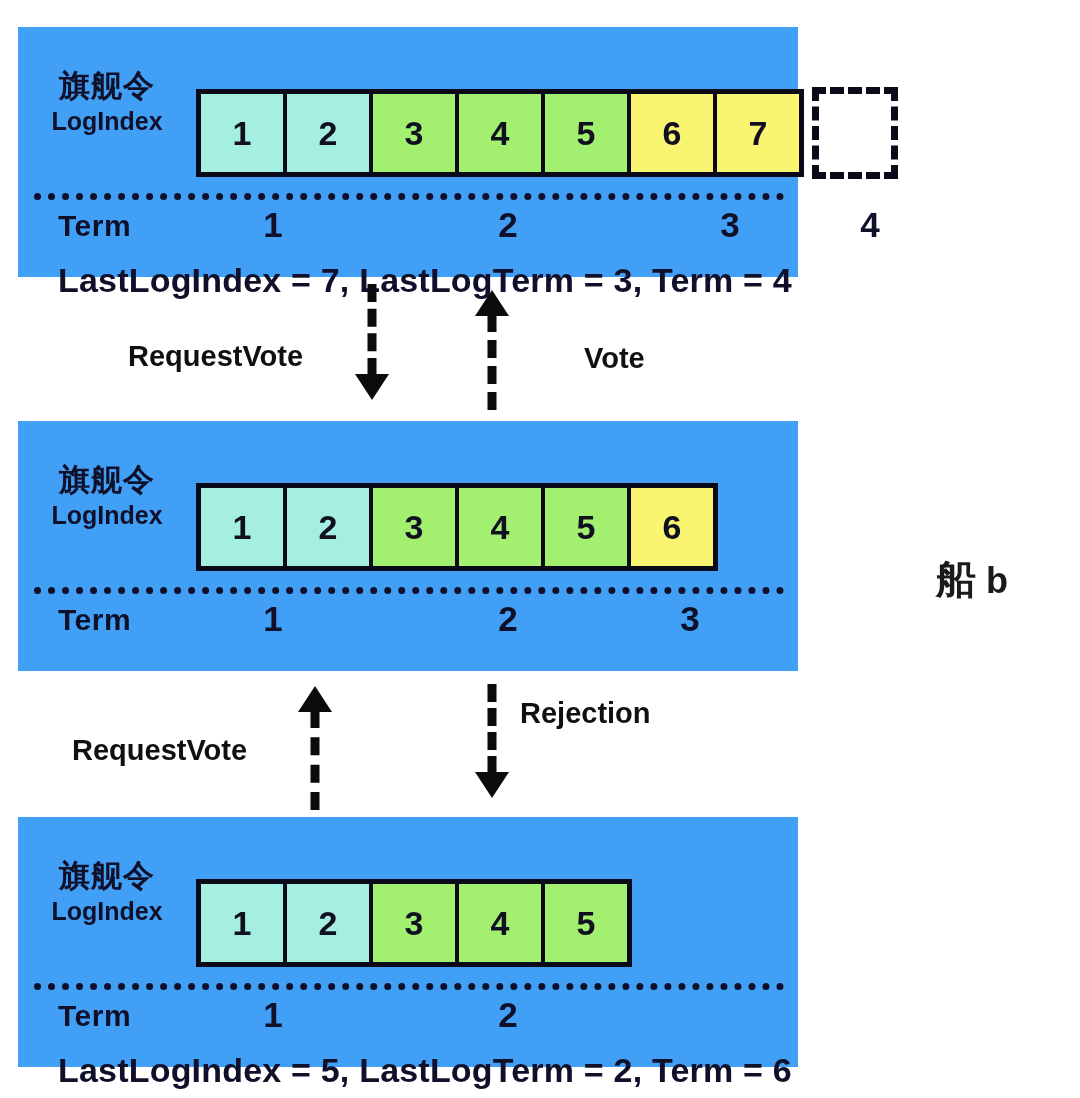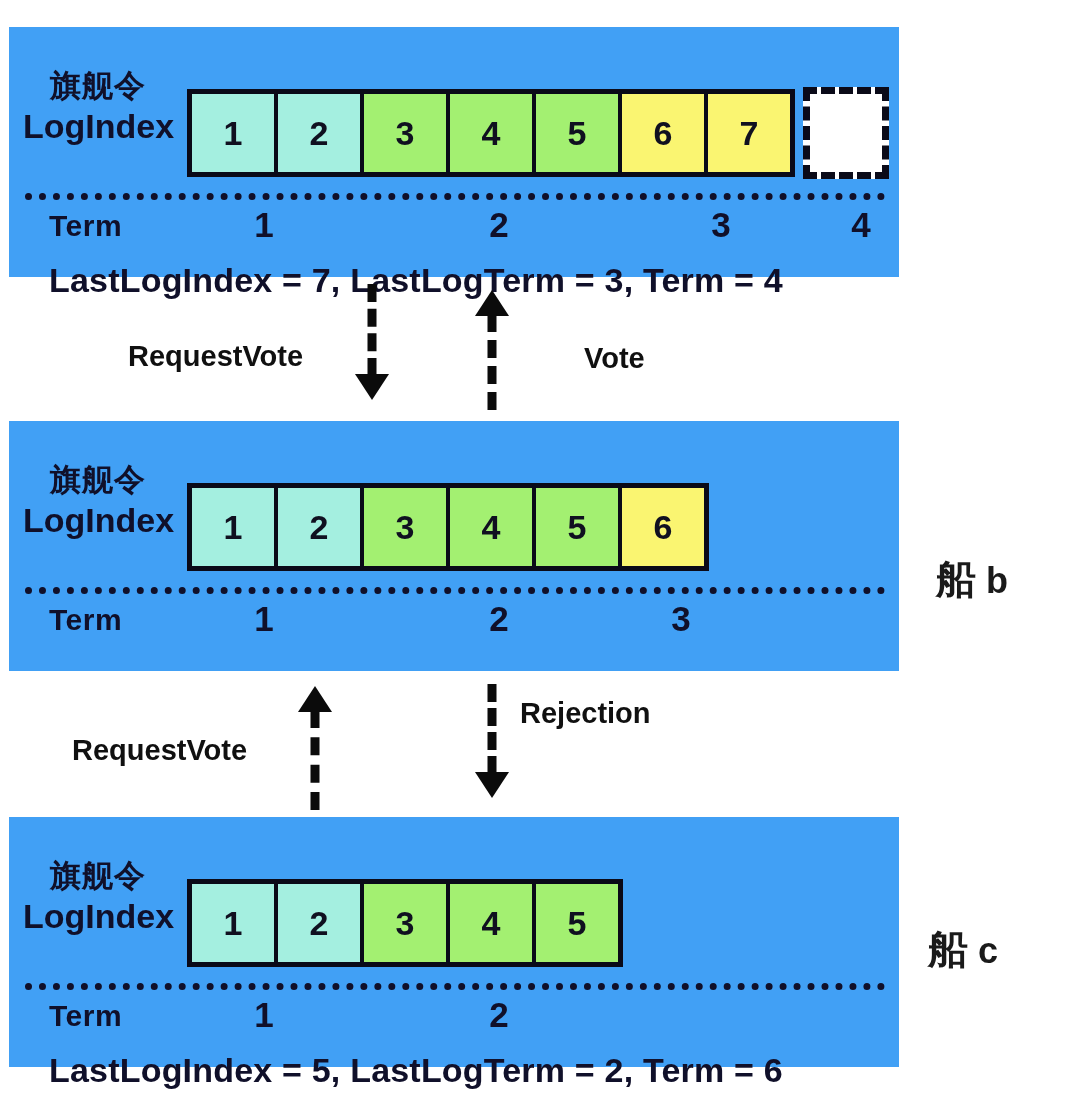--- a/index.html
+++ b/index.html
@@ -18,22 +18,22 @@
   #stage {
     position: absolute;
     left: 0; top: 0;
     width: 1080px;
     height: 1098px;
   }
 
   
   .ship-panel {
     position: absolute;
-    left: 9px;
-    width: 890px;
+    left: 18px;
+    width: 780px;
     background: #41A0F5;
     box-sizing: border-box;
     text-decoration: underline;
   }
   .panel-a { top: 27px;  height: 250px; }
   .panel-b { top: 421px; height: 250px; }
   .panel-c { top: 817px; height: 250px; }
 
   
   .index-label {
@@ -47,21 +47,21 @@
   .index-label .cn {
     display: block;
     font-size: 31px;
     font-weight: 700;
     letter-spacing: 1px;
     line-height: 1.12;
     color: #10102a;
   }
   .index-label .en {
     display: block;
-    font-size: 34px;
+    font-size: 25px;
     font-weight: 700;
     line-height: 1.2;
     margin-top: 2px;
     color: #10102a;
   }
 
   
   .log-strip {
     position: absolute;
     left: 178px;
@@ -303,17 +303,14 @@
 
     <div class="term-row">
       <span class="term-word">Term</span>
       <span class="term-num" style="left:255px;">1</span>
       <span class="term-num" style="left:490px;">2</span>
     </div>
 
     <div class="summary">LastLogIndex = 5, LastLogTerm = 2, Term = 6</div>
   </div>
 
-  <div class="ship-name name-c">
-    <span class="cn">船</span><span class="id">c</span>
-  </div>
 
 </div>
 
 </body></html>

